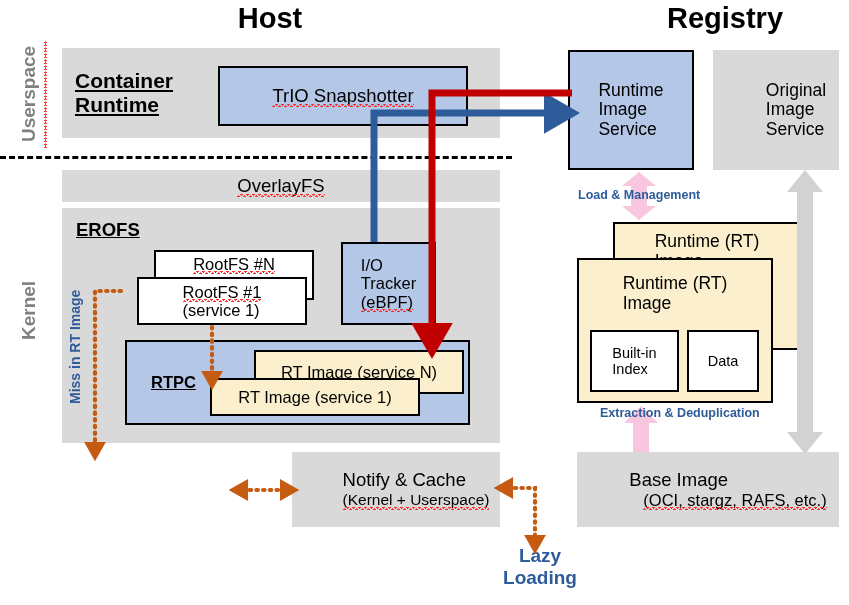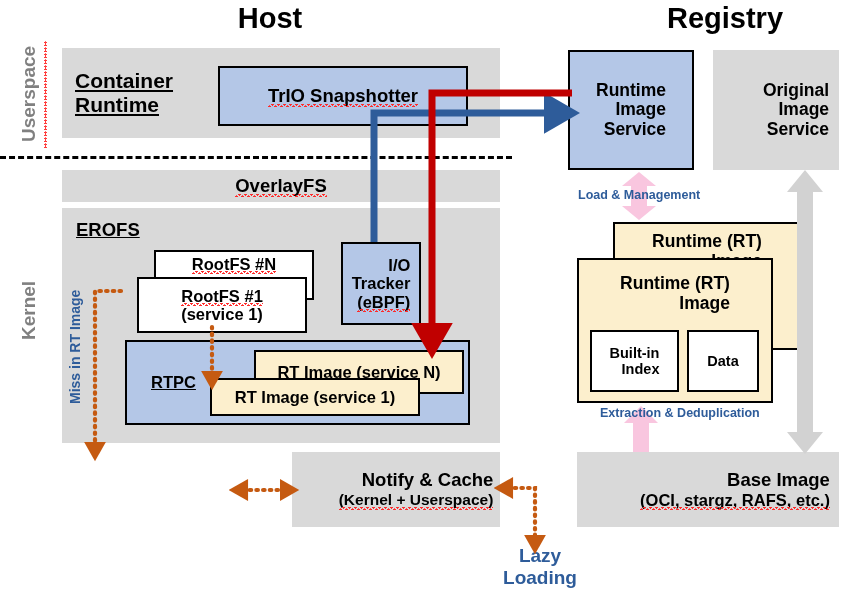--- a/index.html
+++ b/index.html
@@ -29,21 +29,21 @@
     white-space:nowrap;
   }
 
   
   .gray{background:#D9D9D9;border:none;padding-left:40px;}
   .blue{background:#B4C7E7;border:2.5px solid #000;}
   .white{background:#FFFFFF;border:2.5px solid #000;}
   .cream{background:#FCEFCD;border:2.5px solid #000;}
 
   .ctr{display:flex;align-items:center;justify-content:center;
-       text-align:right;line-height:1.12;font-weight:bold;color:#000;}
+       text-align:left;line-height:1.12;font-weight:normal;color:#000;}
   .lft{display:flex;align-items:center;justify-content:flex-start;
        text-align:left;line-height:1.15;font-weight:bold;color:#000;text-decoration:underline;}
 
   .f22{font-size:21px;}
   .f19{font-size:18.5px;}
   .f18{font-size:17.5px;}
   .f17{font-size:16.5px;margin-left:14px;}
   .f16{font-size:15.5px;}
   .f15{font-size:14.5px;}
 
@@ -111,28 +111,28 @@
   </div>
 
   <div class="abs gray" style="left:62px;top:208px;width:438px;height:235px;"></div>
 
   <div class="abs lft f19" style="left:76px;top:216px;width:120px;height:28px;">EROFS</div>
 
   <div class="abs white ctr f17" style="left:140px;top:250px;width:160px;height:50px;padding-bottom:22px;">
     <span class="sq">RootFS #N</span>
   </div>
 
-  <div class="abs white ctr f17" style="left:123px;top:277px;width:170px;height:56px;">
+  <div class="abs white ctr f17" style="left:123px;top:277px;width:170px;height:48px;">
     <div>
       <div><span class="sq">RootFS #1</span></div>
       <div>(service 1)</div>
     </div>
   </div>
 
-  <div class="abs blue ctr f17" style="left:327px;top:242px;width:80px;height:83px;">
+  <div class="abs blue ctr f17" style="left:327px;top:242px;width:95px;height:83px;">
     <div>
       <div>I/O</div>
       <div>Tracker</div>
       <div><span class="sq">(eBPF)</span></div>
     </div>
   </div>
 
   <div class="abs blue" style="left:125px;top:340px;width:345px;height:85px;"></div>
   <div class="abs lft f17" style="left:137px;top:368px;width:70px;height:28px;">RTPC</div>
 

